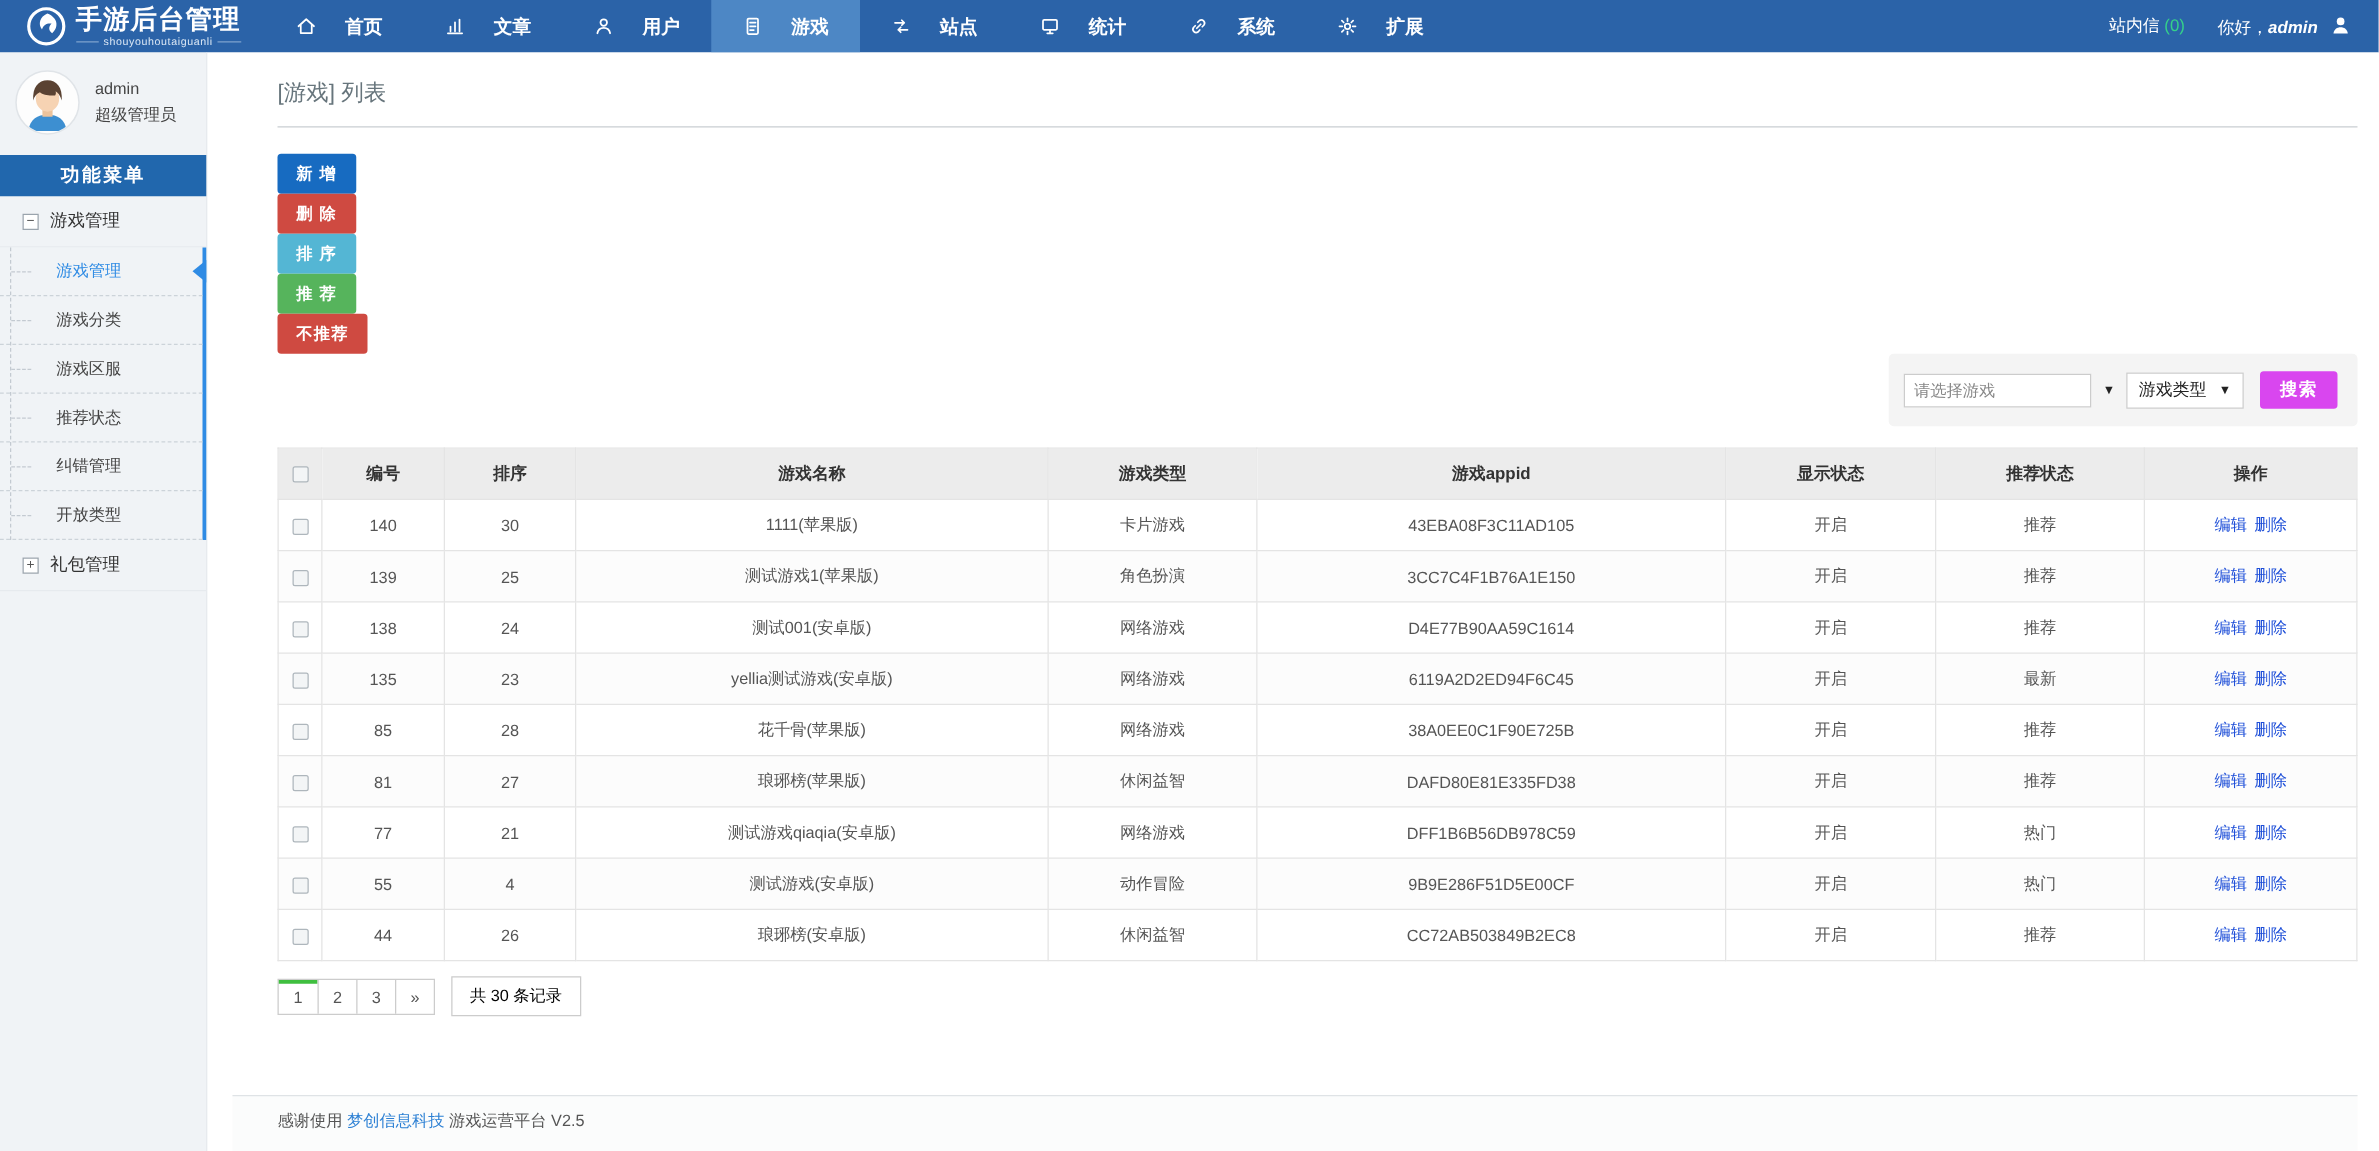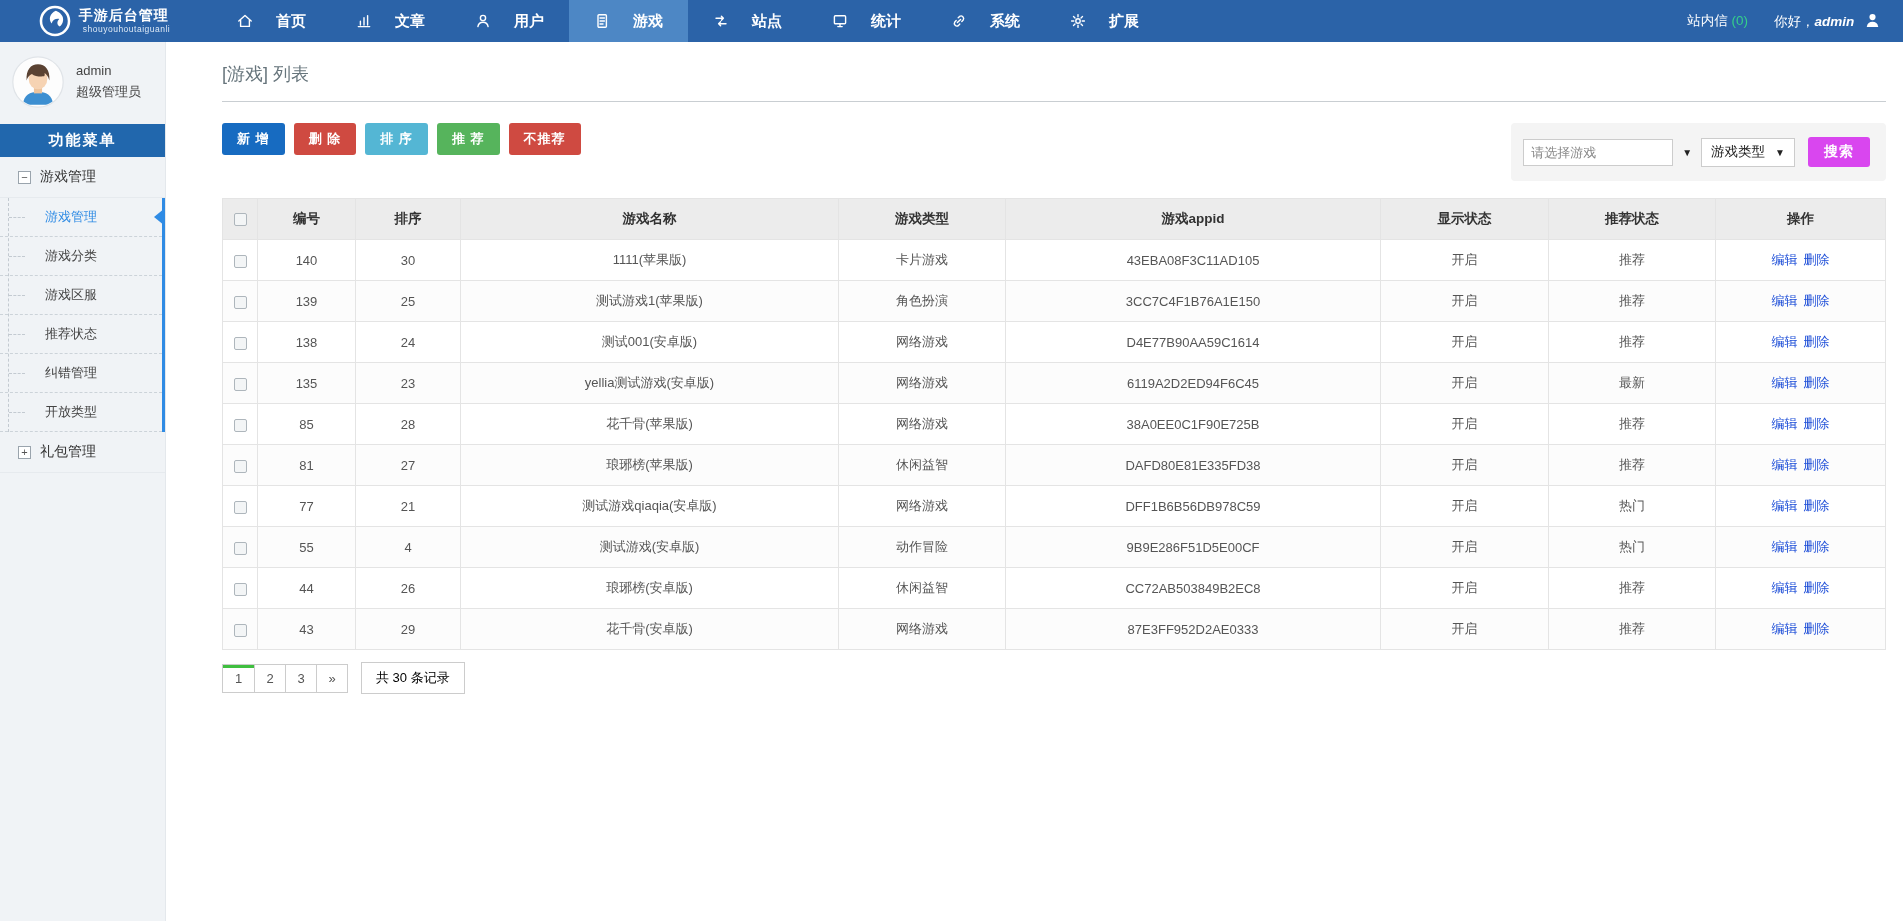--- a/index.html
+++ b/index.html
@@ -3,21 +3,21 @@
 <meta charset="utf-8">
 <style>
   * { margin:0; padding:0; box-sizing:border-box; }
   html,body { width:1903px; height:921px; overflow:hidden; font-family:"Liberation Sans","DejaVu Sans",sans-serif; background:#fff; }
 
   
   .navbar { height:42px; background:#2b63a8; display:flex; align-items:stretch; color:#fff; }
   .logo { width:212px; display:flex; align-items:center; justify-content:center; gap:7px; }
   .logo-ico { width:34px; height:34px; flex:none; }
   .logo-txt { display:flex; flex-direction:column; line-height:1; }
-  .logo-title { font-size:14px; font-weight:bold; letter-spacing:1px; }
+  .logo-title { font-size:21px; font-weight:bold; letter-spacing:1px;font-family:Liberation Serif, serif; }
   .logo-sub { font-size:8.5px; margin-top:3px; display:flex; align-items:center; gap:4px; color:#dce8f5; letter-spacing:.5px; }
   .logo-sub::before,.logo-sub::after { content:''; flex:1; height:1px; background:#7fa3cd; }
   .nav-items { display:flex; align-items:stretch; }
   .nav-item { display:flex; align-items:center; gap:23px; padding:0 25px; font-size:15px; font-weight:bold; cursor:pointer; }
   .nav-item.active { background:#4d87c5; }
   .nav-ico { width:16px; height:16px; display:inline-flex; }
   .nav-ico svg { width:16px; height:16px; }
   .nav-right { margin-left:auto; display:flex; align-items:center; gap:26px; padding-right:22px; font-size:13.5px; }
   .msg-count { color:#35d08a; }
   .greet em { font-style:italic; font-weight:bold; }
@@ -37,21 +37,21 @@
   .subitem { position:relative; padding:10px 0 10px 45px; font-size:13px; color:#444; cursor:pointer; border-bottom:1px dashed #ccd3d9; }
   .subitem::before { content:''; position:absolute; left:9px; top:50%; width:16px; border-top:1px dashed #c3cad1; }
   .subitem.active { color:#2f8be4; }
   .subitem.active::after { content:''; position:absolute; right:-3px; top:50%; transform:translateY(-50%);
       border-top:9px solid transparent; border-bottom:9px solid transparent; border-right:11px solid #2f8be4; }
 
   
   .main { flex:1; display:flex; flex-direction:column; background:#fff; padding:0 18px 0 56px; }
   .page-title { font-size:18px; color:#67757c; padding-top:20px; }
   .title-rule { border:none; border-top:1px solid #c9ced2; margin-top:15px; }
-  .toolbar-row { display:flex; align-items:flex-start; margin-top:21px; }
+  .toolbar-row { display:flex; align-items:flex-start; margin-top:21px;flex-direction:column; }
   .btn { border:none; border-radius:3px; color:#fff; font-size:13px; font-weight:bold; padding:7px 15px; margin-right:9px; cursor:pointer; letter-spacing:1px; font-family:inherit; }
   .btn-add { background:#176bc1; }
   .btn-del, .btn-unrec { background:#cf4a41; }
   .btn-sort { background:#54b6d4; }
   .btn-rec { background:#56b45c; }
   .search-box { margin-left:auto; background:#f4f4f4; border-radius:4px; padding:10px 12px; display:flex; align-items:center; gap:9px; }
   .search-input { width:150px; height:27px; border:1px solid #ccc; padding:4px 7px; font-size:13px; font-family:inherit; color:#333; }
   .search-input::placeholder { color:#888; }
   .combo-caret { font-size:10px; color:#222; cursor:pointer; }
   .type-select { background:#fff; border:1px solid #ccc; height:29px; display:flex; align-items:center; gap:10px; padding:0 9px; font-size:13.5px; color:#222; cursor:pointer; }
@@ -361,38 +361,30 @@
             <td><input class="cb" type="checkbox" style=""></td>
             <td>44</td>
             <td>26</td>
             <td>琅琊榜(安卓版)</td>
             <td>休闲益智</td>
             <td>CC72AB503849B2EC8</td>
             <td>开启</td>
             <td>推荐</td>
             <td><a class="act-link">编辑</a><a class="act-link">删除</a></td>
           </tr>
-          <tr>
-            <td><input class="cb" type="checkbox" style=""></td>
-            <td>43</td>
-            <td>29</td>
-            <td>花千骨(安卓版)</td>
-            <td>网络游戏</td>
-            <td>87E3FF952D2AE0333</td>
-            <td>开启</td>
-            <td>推荐</td>
-            <td><a class="act-link">编辑</a><a class="act-link">删除</a></td>
-          </tr>
         </tbody>
     </table>
 
     <div class="pager-row">
       <div class="pages" id="pager-pages">
           <div class="page active">1</div>
           <div class="page">2</div>
           <div class="page">3</div>
           <div class="page">»</div>
         </div>
       <div class="total-box">共 30 条记录</div>
     </div>
 
+    <div class="footer">
+      <span>感谢使用 </span><a>梦创信息科技</a><span> 游戏运营平台 V2.5</span>
+    </div>
   </div>
 </div>
 
 </body></html>

